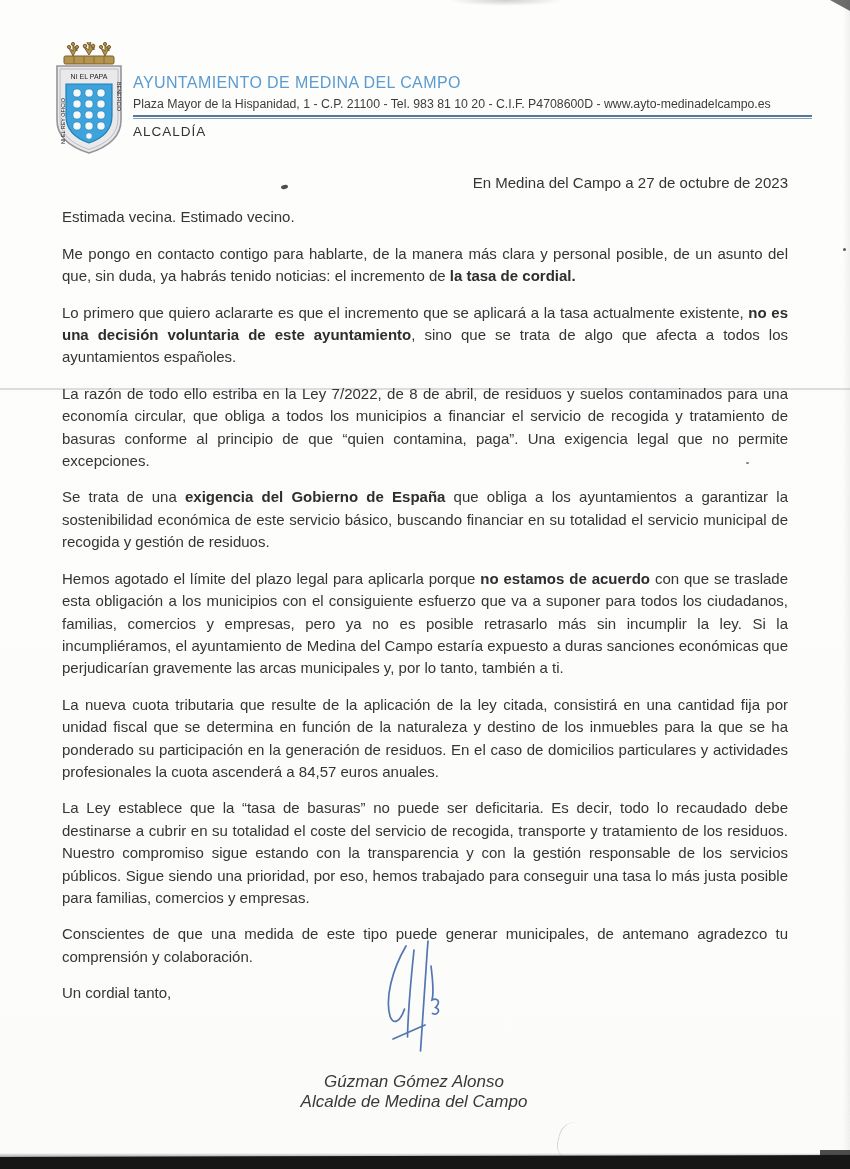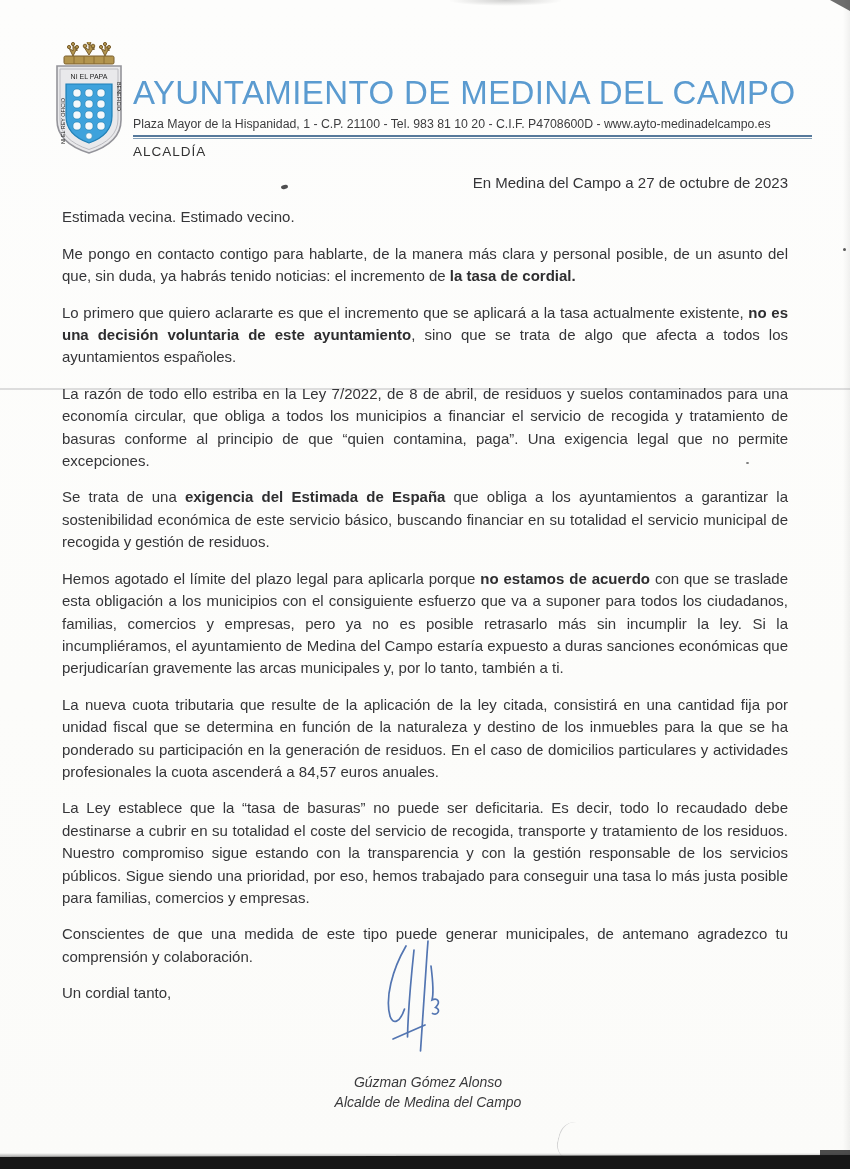--- a/index.html
+++ b/index.html
@@ -6,36 +6,36 @@
   .page{
     position:relative; width:850px; height:1169px; margin:0 auto;
     background:linear-gradient(180deg,#fdfdfc 0%,#fcfcfa 60%,#fbfbf9 100%);
     overflow:hidden;
     font-family:"Liberation Sans", sans-serif;
     color:#353538;
   }
   
   .crest{position:absolute; left:48px; top:42px; width:82px; height:114px;}
   .headtext{position:absolute; left:133px; top:74px; width:682px;}
-  .org{font-size:33px; letter-spacing:.4px; color:#5b9bd0; white-space:nowrap;}
+  .org{font-size:16px; letter-spacing:.4px; color:#5b9bd0; white-space:nowrap;}
   .addr{font-size:12.3px; color:#3c3c3e; margin-top:5px; white-space:nowrap;}
   .rule{margin-top:4px; height:4px; width:679px;
         background:linear-gradient(#56799b 0,#56799b 2px,transparent 2px,transparent 3px,#85a0b8 3px,#85a0b8 4px);}
   .dept{font-size:13.5px; color:#333; letter-spacing:1px; margin-top:5px;}
   
   .letterbody{position:absolute; left:62px; top:172px; width:726px; font-size:15px; line-height:22.4px;}
   .dateline{text-align:right; margin:0 0 12px 0;}
   .salutation{margin:0 0 14px 0;}
   .para{text-align:justify; margin:0 0 14px 0;}
   .para b{color:#2e2e30;}
   .closing{margin:8px 0 0 0;}
   
   .signature{position:absolute; left:376px; top:938px; width:112px; height:130px;}
-  .sigblock{position:absolute; left:278px; top:1072px; width:300px; text-align:center;
-            font-style:italic; font-size:14px; line-height:20px; color:#3a3a3c;}
+  .sigblock{position:absolute; left:264px; top:1072px; width:300px; text-align:center;
+            font-style:italic; font-size:17px; line-height:20px; color:#3a3a3c;}
   
   .top-smudge{position:absolute; left:448px; top:-5px; width:115px; height:11px;
               background:radial-gradient(ellipse at center, rgba(95,95,95,.28), rgba(120,120,120,0) 70%);}
   .corner-wedge{position:absolute; right:0; top:0; width:0; height:0;
                 border-top:11px solid #555; border-left:20px solid transparent; opacity:.85;}
   .right-edge{position:absolute; right:0; top:0; width:7px; height:100%;
               background:linear-gradient(90deg, rgba(0,0,0,0) 0, rgba(0,0,0,.05) 100%);}
   .scanline{position:absolute; left:0; top:388px; width:100%; height:2px;
             background:rgba(140,140,145,.28);}
   .ink-dot{position:absolute; left:281px; top:185px; width:7px; height:4px;
@@ -118,21 +118,21 @@
     <div class="dept">ALCALDÍA</div>
   </div>
 
   <main class="letterbody">
     <div class="dateline">En Medina del Campo a 27 de octubre de 2023</div>
     <p class="salutation">Estimada vecina. Estimado vecino.</p>
     <div id="paragraphs">
         <p class="para"><span>Me pongo en contacto contigo para hablarte, de la manera más clara y personal posible, de un asunto del que, sin duda, ya habrás tenido noticias: el incremento de </span><b>la tasa de cordial.</b></p>
         <p class="para"><span>Lo primero que quiero aclararte es que el incremento que se aplicará a la tasa actualmente existente, </span><b>no es una decisión voluntaria de este ayuntamiento</b><span>, sino que se trata de algo que afecta a todos los ayuntamientos españoles.</span></p>
         <p class="para"><span>La razón de todo ello estriba en la Ley 7/2022, de 8 de abril, de residuos y suelos contaminados para una economía circular, que obliga a todos los municipios a financiar el servicio de recogida y tratamiento de basuras conforme al principio de que “quien contamina, paga”. Una exigencia legal que no permite excepciones.</span></p>
-        <p class="para"><span>Se trata de una </span><b>exigencia del Estimada de España</b><span> que obliga a los ayuntamientos a garantizar la sostenibilidad económica de este servicio básico, buscando financiar en su totalidad el servicio municipal de recogida y gestión de residuos.</span></p>
+        <p class="para"><span>Se trata de una </span><b>exigencia del Gobierno de España</b><span> que obliga a los ayuntamientos a garantizar la sostenibilidad económica de este servicio básico, buscando financiar en su totalidad el servicio municipal de recogida y gestión de residuos.</span></p>
         <p class="para"><span>Hemos agotado el límite del plazo legal para aplicarla porque </span><b>no estamos de acuerdo</b><span> con que se traslade esta obligación a los municipios con el consiguiente esfuerzo que va a suponer para todos los ciudadanos, familias, comercios y empresas, pero ya no es posible retrasarlo más sin incumplir la ley. Si la incumpliéramos, el ayuntamiento de Medina del Campo estaría expuesto a duras sanciones económicas que perjudicarían gravemente las arcas municipales y, por lo tanto, también a ti.</span></p>
         <p class="para"><span>La nueva cuota tributaria que resulte de la aplicación de la ley citada, consistirá en una cantidad fija por unidad fiscal que se determina en función de la naturaleza y destino de los inmuebles para la que se ha ponderado su participación en la generación de residuos. En el caso de domicilios particulares y actividades profesionales la cuota ascenderá a 84,57 euros anuales.</span></p>
         <p class="para"><span>La Ley establece que la “tasa de basuras” no puede ser deficitaria. Es decir, todo lo recaudado debe destinarse a cubrir en su totalidad el coste del servicio de recogida, transporte y tratamiento de los residuos. Nuestro compromiso sigue estando con la transparencia y con la gestión responsable de los servicios públicos. Sigue siendo una prioridad, por eso, hemos trabajado para conseguir una tasa lo más justa posible para familias, comercios y empresas.</span></p>
         <p class="para"><span>Conscientes de que una medida de este tipo puede generar municipales, de antemano agradezco tu comprensión y colaboración.</span></p>
       </div>
     <p class="closing">Un cordial tanto,</p>
   </main>
 
   <svg class="signature" viewBox="0 0 112 130">
     <g fill="none" stroke="#3c63a8" stroke-width="1.7" stroke-linecap="round" opacity="0.88">

